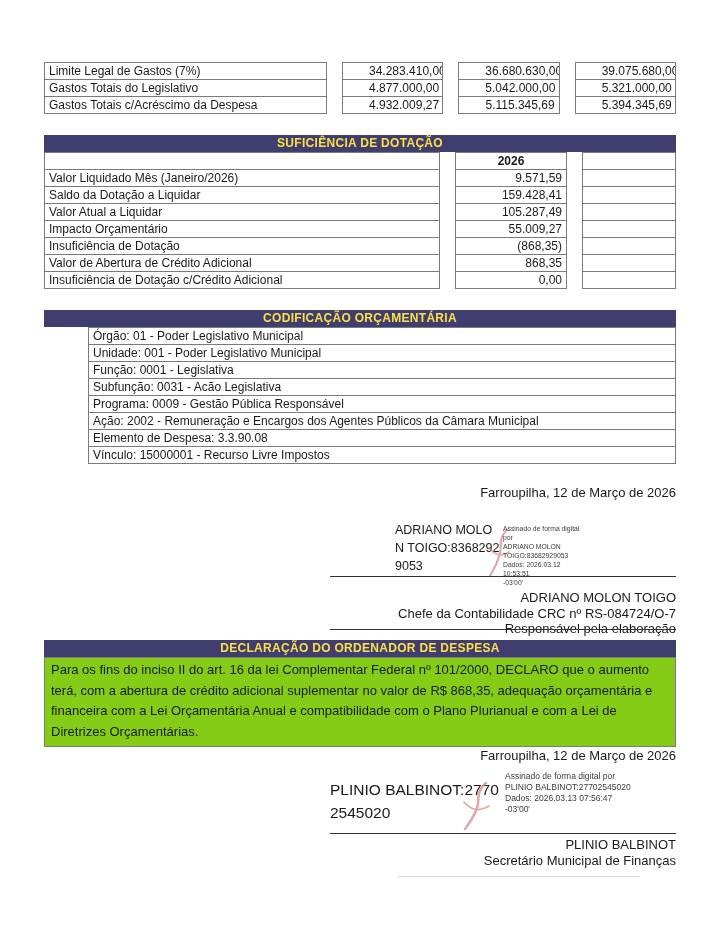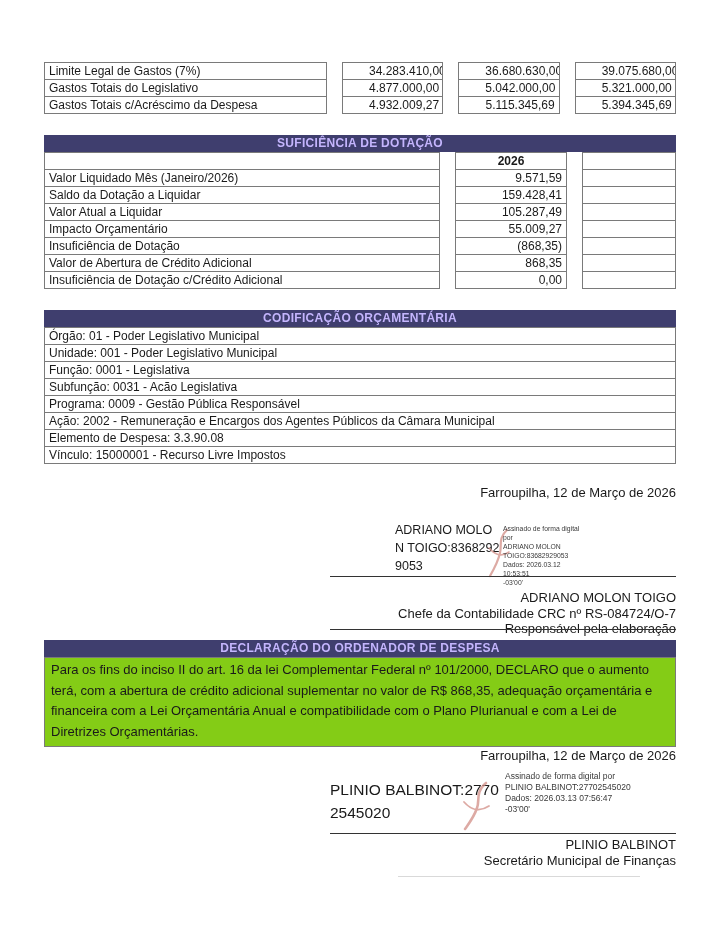--- a/index.html
+++ b/index.html
@@ -1,36 +1,36 @@
 <!DOCTYPE html>
 <html><head>
 <meta charset="utf-8">
 <style>
   :root{ --navy:#3f3e6e; --line:#7a7a7a; --ink:#1a1a1a; }
   html,body{ margin:0; padding:0; background:#fff; }
   .page{ position:relative; width:720px; height:949px; background:#fff; overflow:hidden;
          font-family:"Liberation Sans", sans-serif; color:var(--ink); }
   .abs{ position:absolute; }
   .bar{ left:44px; width:632px; height:17px; line-height:17px; background:var(--navy);
-        color:#c4b5fd; font-weight:bold; font-size:12px; text-align:center; letter-spacing:.3px; }
+        color:#fde047; font-weight:bold; font-size:12px; text-align:center; letter-spacing:.3px; }
   .tbl{ left:44px; width:632px; }
   .tr{ display:flex; gap:15px; }
   .tr + .tr{ margin-top:-1px; }
   .td{ border:1px solid var(--line); height:18px; line-height:17px; font-size:12px;
        padding:0 4px; box-sizing:border-box; background:#fff; white-space:nowrap; overflow:hidden; }
   .lbl{ text-align:left; }
   .num{ text-align:right; }
   .t1-lbl{ flex:0 0 283px; }
   .t1-num{ flex:1 1 0;padding-left:26px; }
   .suf-lbl{ flex:0 0 396px; }
   .suf-val{ flex:0 0 112px; }
   .suf-emp{ flex:1 1 0; }
   .yearhead{ font-weight:bold; text-align:center; }
   .codrow{ border:1px solid var(--line); height:18px; line-height:17px; font-size:12px;
-           padding:0 4px; box-sizing:border-box; background:#fff; }
+           padding:0 4px; box-sizing:border-box; background:#fff;margin-left:44px; }
   .codrow + .codrow{ margin-top:-1px; }
   .dateline{ left:44px; width:632px; text-align:right; font-size:13px; }
   .bigsig{ font-size:12.5px; line-height:18px; overflow-wrap:break-word; word-break:break-all; }
   .bigsig2{ font-size:15.5px; line-height:23px; overflow-wrap:break-word; word-break:break-all; }
   .sigdetails{ color:#3a3a3a; }
   .sd1{ font-size:6.8px; line-height:9px; }
   .sd2{ font-size:8.5px; line-height:11px; }
   .rule{ border-top:1.5px solid #333; height:0; }
   .faintrule{ border-top:1px solid #d9d9d9; height:0; }
   .signames{ text-align:center; }

